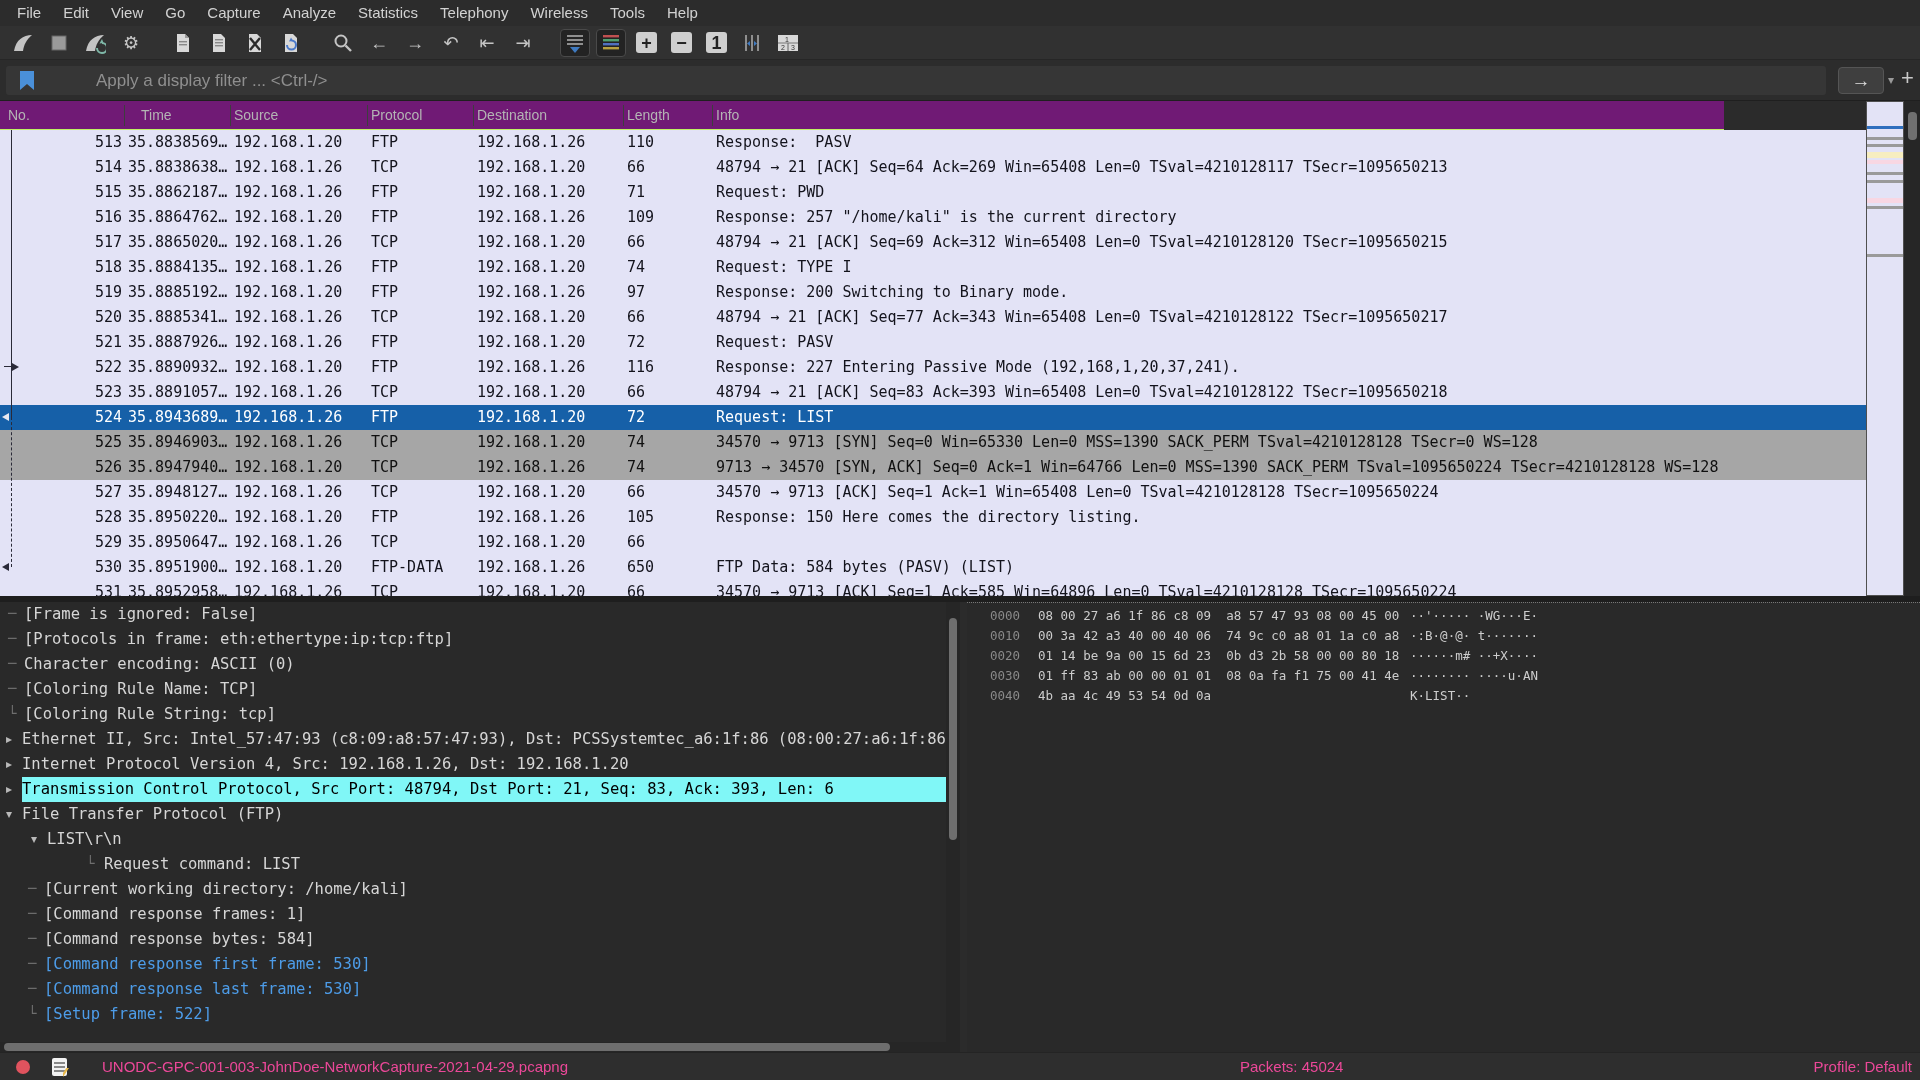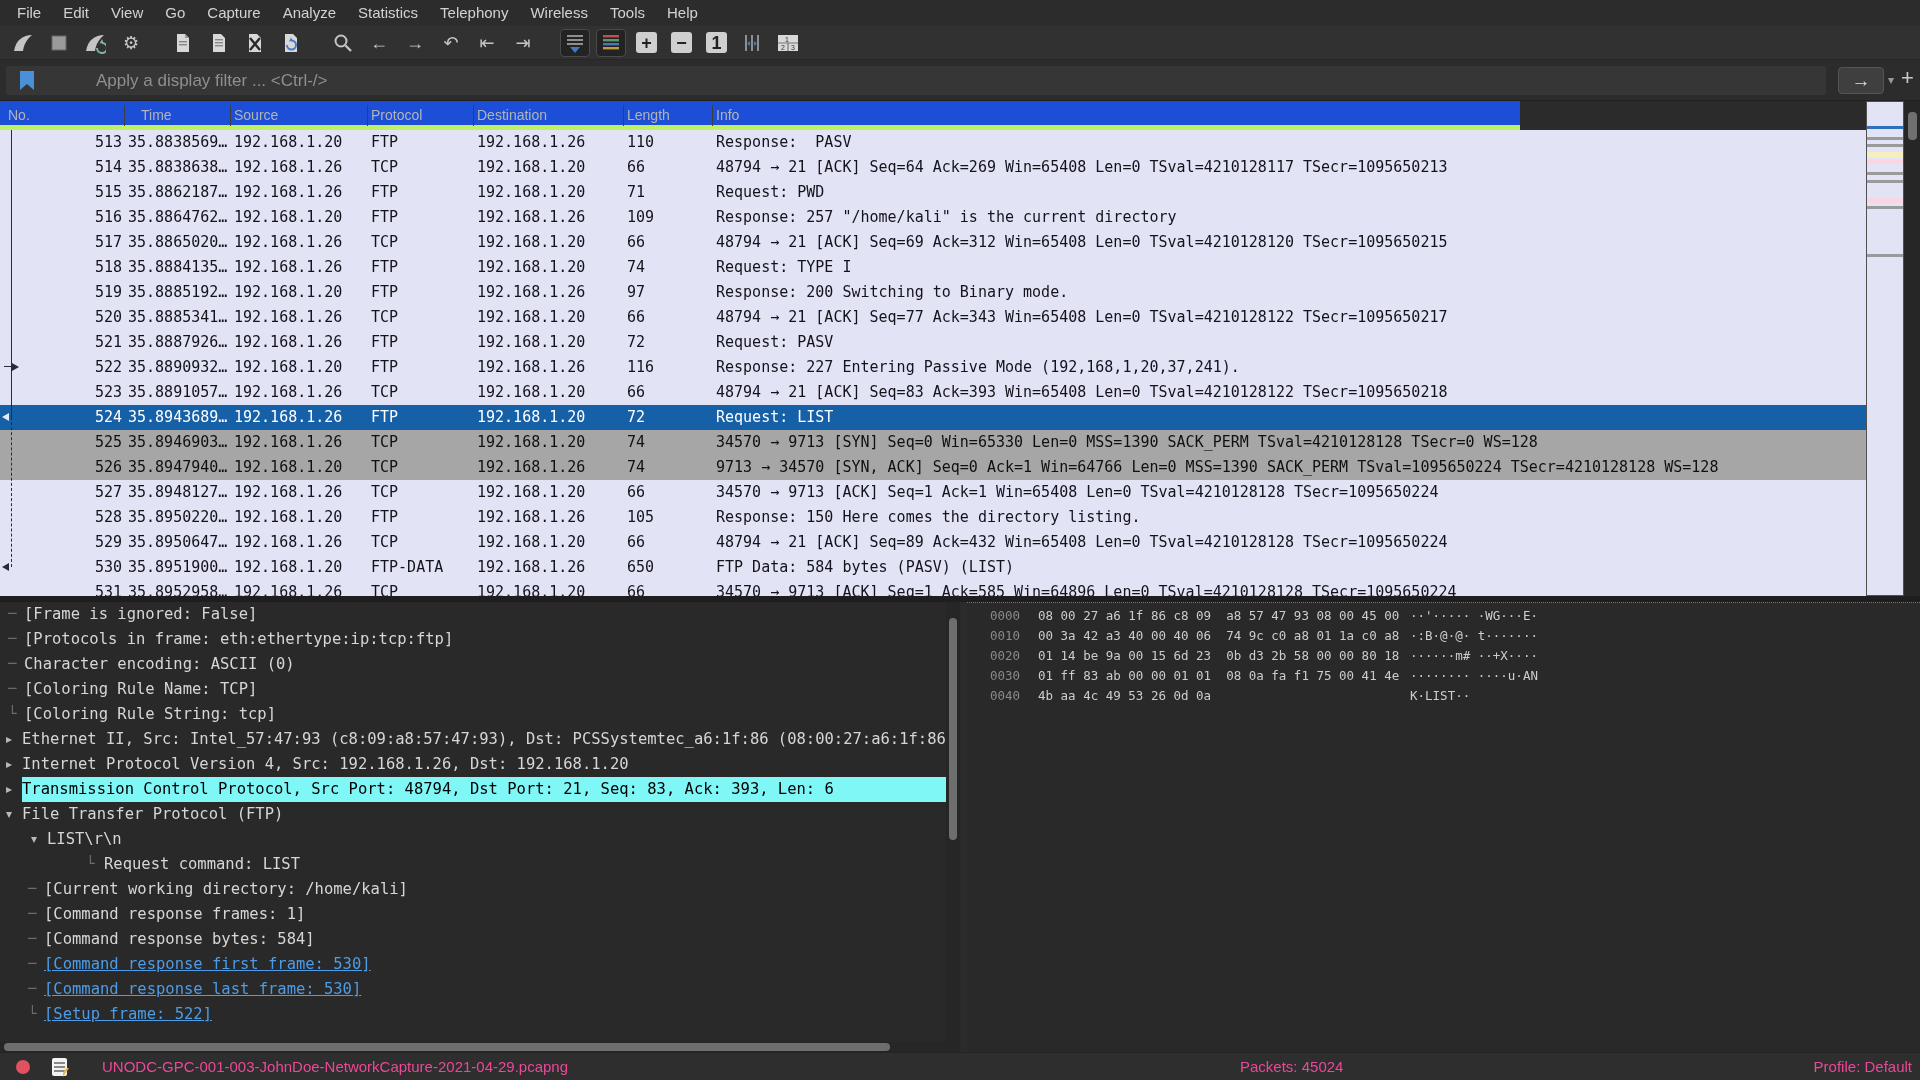--- a/index.html
+++ b/index.html
@@ -33,22 +33,22 @@
               clip-path:polygon(0 0,100% 0,100% 100%,50% 68%,0 100%); }
   #filter-text { position:absolute; left:90px; top:0; height:29px; line-height:29px;
                  color:#8f8f8f; font-size:17px; }
   #filter-apply { position:absolute; left:1838px; top:7px; width:46px; height:27px; background:#3f3f3f;
                   border:1px solid #555; border-radius:4px; color:#e0e0e0; font-size:19px; font-weight:bold;
                   display:flex; align-items:center; justify-content:center; }
   #filter-caret { position:absolute; left:1888px; top:13px; color:#9a9a9a; font-size:12px; }
   #filter-add { position:absolute; left:1901px; top:5px; color:#c9c9c9; font-size:22px; }
 
   
-  #pl-header { position:absolute; left:0; top:101px; width:1520px; height:29px; background:#1d4ed8;
-               border-bottom:5px solid #bef264; }
+  #pl-header { position:absolute; left:0; top:101px; width:1724px; height:29px; background:#701a75;
+               border-bottom:1px solid #bef264; }
   .hcol { position:absolute; top:0; height:29px; line-height:29px; color:#b4b4b4; font-size:14px; }
   .hsep { position:absolute; top:4px; width:1px; height:21px; background:#3e3e3e; }
   #pl-rows { position:absolute; left:0; top:130px; width:1866px; height:466px; overflow:hidden;
              background:var(--row-bg); }
   .prow { position:absolute; left:0; width:1866px; height:25px;
           font-family:"DejaVu Sans Mono", monospace; font-size:15px; line-height:25px;
           color:#13131c; background:var(--row-bg); white-space:pre; }
   .prow.gray { background:var(--gray-bg); color:#101010; }
   .prow.selected { background:var(--sel-bg); color:#ffffff; }
   .pcell { position:absolute; top:0; height:25px; overflow:visible; white-space:pre; }
@@ -76,21 +76,21 @@
   #splitter { position:absolute; left:0; top:596px; width:1920px; height:6px; background:#1e1e1e; }
 
   
   #details { position:absolute; left:0; top:602px; width:946px; height:440px; background:#292929; overflow:hidden; }
   .dl { position:relative; height:25px; line-height:25px; white-space:pre;
         font-family:"DejaVu Sans Mono", monospace; font-size:15.5px; color:#d6d6d6; }
   .dl .glyph { position:absolute; top:0; color:#b9b9b9; font-family:"DejaVu Sans", sans-serif; font-size:12px; }
   .dl .tree  { position:absolute; top:-1px; color:#6f6f6f; font-size:14px; }
   .dl .txt { position:absolute; top:0; white-space:pre; }
   .dl .txt.hl { background:var(--hl-bg); color:#000; padding-right:130px; }
-  .dl .txt.link { color:var(--link); text-decoration:underline; }
+  .dl .txt.link { color:var(--link); }
   #details-vscroll { position:absolute; left:946px; top:602px; width:14px; height:440px; background:#262626; }
   #details-vthumb { position:absolute; left:3px; top:16px; width:8px; height:222px; background:#6e6e6e; border-radius:4px; }
   #details-hscroll { position:absolute; left:0; top:1042px; width:960px; height:10px; background:#262626; }
   #details-hthumb { position:absolute; left:4px; top:1px; width:886px; height:8px; background:#6e6e6e; border-radius:4px; }
 
   
   #hexpane { position:absolute; left:967px; top:602px; width:953px; height:450px; background:#292929;
              border-top:1px dotted #777; }
   .hx { position:relative; height:20px; line-height:20px; font-family:"DejaVu Sans Mono", monospace;
         font-size:12.5px; color:#cdcdcd; white-space:pre; }
@@ -263,21 +263,21 @@
       <div class="prow" style="top: 150px;"><div class="pcell c-no">519</div><div class="pcell c-time">35.8885192…</div><div class="pcell c-src">192.168.1.20</div><div class="pcell c-pro">FTP</div><div class="pcell c-dst">192.168.1.26</div><div class="pcell c-len">97</div><div class="pcell c-info">Response: 200 Switching to Binary mode.</div></div>
       <div class="prow" style="top: 175px;"><div class="pcell c-no">520</div><div class="pcell c-time">35.8885341…</div><div class="pcell c-src">192.168.1.26</div><div class="pcell c-pro">TCP</div><div class="pcell c-dst">192.168.1.20</div><div class="pcell c-len">66</div><div class="pcell c-info">48794 → 21 [ACK] Seq=77 Ack=343 Win=65408 Len=0 TSval=4210128122 TSecr=1095650217</div></div>
       <div class="prow" style="top: 200px;"><div class="pcell c-no">521</div><div class="pcell c-time">35.8887926…</div><div class="pcell c-src">192.168.1.26</div><div class="pcell c-pro">FTP</div><div class="pcell c-dst">192.168.1.20</div><div class="pcell c-len">72</div><div class="pcell c-info">Request: PASV</div></div>
       <div class="prow" style="top: 225px;"><div class="pcell c-no">522</div><div class="pcell c-time">35.8890932…</div><div class="pcell c-src">192.168.1.20</div><div class="pcell c-pro">FTP</div><div class="pcell c-dst">192.168.1.26</div><div class="pcell c-len">116</div><div class="pcell c-info">Response: 227 Entering Passive Mode (192,168,1,20,37,241).</div></div>
       <div class="prow" style="top: 250px;"><div class="pcell c-no">523</div><div class="pcell c-time">35.8891057…</div><div class="pcell c-src">192.168.1.26</div><div class="pcell c-pro">TCP</div><div class="pcell c-dst">192.168.1.20</div><div class="pcell c-len">66</div><div class="pcell c-info">48794 → 21 [ACK] Seq=83 Ack=393 Win=65408 Len=0 TSval=4210128122 TSecr=1095650218</div></div>
       <div class="prow selected" style="top: 275px;"><div class="pcell c-no">524</div><div class="pcell c-time">35.8943689…</div><div class="pcell c-src">192.168.1.26</div><div class="pcell c-pro">FTP</div><div class="pcell c-dst">192.168.1.20</div><div class="pcell c-len">72</div><div class="pcell c-info">Request: LIST</div></div>
       <div class="prow gray" style="top: 300px;"><div class="pcell c-no">525</div><div class="pcell c-time">35.8946903…</div><div class="pcell c-src">192.168.1.26</div><div class="pcell c-pro">TCP</div><div class="pcell c-dst">192.168.1.20</div><div class="pcell c-len">74</div><div class="pcell c-info">34570 → 9713 [SYN] Seq=0 Win=65330 Len=0 MSS=1390 SACK_PERM TSval=4210128128 TSecr=0 WS=128</div></div>
       <div class="prow gray" style="top: 325px;"><div class="pcell c-no">526</div><div class="pcell c-time">35.8947940…</div><div class="pcell c-src">192.168.1.20</div><div class="pcell c-pro">TCP</div><div class="pcell c-dst">192.168.1.26</div><div class="pcell c-len">74</div><div class="pcell c-info">9713 → 34570 [SYN, ACK] Seq=0 Ack=1 Win=64766 Len=0 MSS=1390 SACK_PERM TSval=1095650224 TSecr=4210128128 WS=128</div></div>
       <div class="prow" style="top: 350px;"><div class="pcell c-no">527</div><div class="pcell c-time">35.8948127…</div><div class="pcell c-src">192.168.1.26</div><div class="pcell c-pro">TCP</div><div class="pcell c-dst">192.168.1.20</div><div class="pcell c-len">66</div><div class="pcell c-info">34570 → 9713 [ACK] Seq=1 Ack=1 Win=65408 Len=0 TSval=4210128128 TSecr=1095650224</div></div>
       <div class="prow" style="top: 375px;"><div class="pcell c-no">528</div><div class="pcell c-time">35.8950220…</div><div class="pcell c-src">192.168.1.20</div><div class="pcell c-pro">FTP</div><div class="pcell c-dst">192.168.1.26</div><div class="pcell c-len">105</div><div class="pcell c-info">Response: 150 Here comes the directory listing.</div></div>
-      <div class="prow" style="top: 400px;"><div class="pcell c-no">529</div><div class="pcell c-time">35.8950647…</div><div class="pcell c-src">192.168.1.26</div><div class="pcell c-pro">TCP</div><div class="pcell c-dst">192.168.1.20</div><div class="pcell c-len">66</div><div class="pcell c-info">48794 → 21 [ACK] Seq=89 Ack=432 Win=65408 Len=0 TSval=4210128128 TSecr=1095650224</div></div>
+      <div class="prow" style="top: 400px;"><div class="pcell c-no">529</div><div class="pcell c-time">35.8950647…</div><div class="pcell c-src">192.168.1.26</div><div class="pcell c-pro">TCP</div><div class="pcell c-dst">192.168.1.20</div><div class="pcell c-len">66</div></div>
       <div class="prow" style="top: 425px;"><div class="pcell c-no">530</div><div class="pcell c-time">35.8951900…</div><div class="pcell c-src">192.168.1.20</div><div class="pcell c-pro">FTP-DATA</div><div class="pcell c-dst">192.168.1.26</div><div class="pcell c-len">650</div><div class="pcell c-info">FTP Data: 584 bytes (PASV) (LIST)</div></div>
       <div class="prow" style="top: 450px;"><div class="pcell c-no">531</div><div class="pcell c-time">35.8952958…</div><div class="pcell c-src">192.168.1.26</div><div class="pcell c-pro">TCP</div><div class="pcell c-dst">192.168.1.20</div><div class="pcell c-len">66</div><div class="pcell c-info">34570 → 9713 [ACK] Seq=1 Ack=585 Win=64896 Len=0 TSval=4210128128 TSecr=1095650224</div></div>
     </div>
   <div id="rel-overlay">
       <div class="rel-line" style="top: 0px; height: 287px;"></div>
       <div class="rel-line dashed" style="top: 287px; height: 150px;"></div>
       <div class="rel-arrow" style="left: 12px; top: 233px; border-top: 4px solid transparent; border-bottom: 4px solid transparent; border-left: 7px solid rgb(42, 42, 56);"></div>
       <div style="position: absolute; left: 4px; top: 236px; width: 9px; height: 1px; background: rgb(42, 42, 56);"></div>
       <div class="rel-arrow" style="left: 2px; top: 283px; border-top: 4px solid transparent; border-bottom: 4px solid transparent; border-right: 7px solid rgb(232, 232, 240);"></div>
       <div class="rel-arrow" style="left: 2px; top: 433px; border-top: 4px solid transparent; border-bottom: 4px solid transparent; border-right: 7px solid rgb(42, 42, 56);"></div>
@@ -325,21 +325,21 @@
   </div>
   <div id="details-hscroll">
     <div id="details-hthumb"></div>
   </div>
 
   <div id="hexpane">
       <div class="hx" style="margin-top: 3px;"><div class="off">0000</div><div class="bytes">08 00 27 a6 1f 86 c8 09  a8 57 47 93 08 00 45 00</div><div class="ascii">··'····· ·WG···E·</div></div>
       <div class="hx"><div class="off">0010</div><div class="bytes">00 3a 42 a3 40 00 40 06  74 9c c0 a8 01 1a c0 a8</div><div class="ascii">·:B·@·@· t·······</div></div>
       <div class="hx"><div class="off">0020</div><div class="bytes">01 14 be 9a 00 15 6d 23  0b d3 2b 58 00 00 80 18</div><div class="ascii">······m# ··+X····</div></div>
       <div class="hx"><div class="off">0030</div><div class="bytes">01 ff 83 ab 00 00 01 01  08 0a fa f1 75 00 41 4e</div><div class="ascii">········ ····u·AN</div></div>
-      <div class="hx"><div class="off">0040</div><div class="bytes">4b aa 4c 49 53 26 0d 0a</div><div class="ascii">K·LIST··</div></div>
+      <div class="hx"><div class="off">0040</div><div class="bytes">4b aa 4c 49 53 54 0d 0a</div><div class="ascii">K·LIST··</div></div>
     </div>
 
   <div id="statusbar">
     <div id="expert-dot"></div>
     <div id="note-icon"></div>
     <div id="cap-filename">UNODC-GPC-001-003-JohnDoe-NetworkCapture-2021-04-29.pcapng</div>
     <div id="pkt-count">Packets: 45024</div>
     <div id="profile">Profile: Default</div>
   </div>
 

